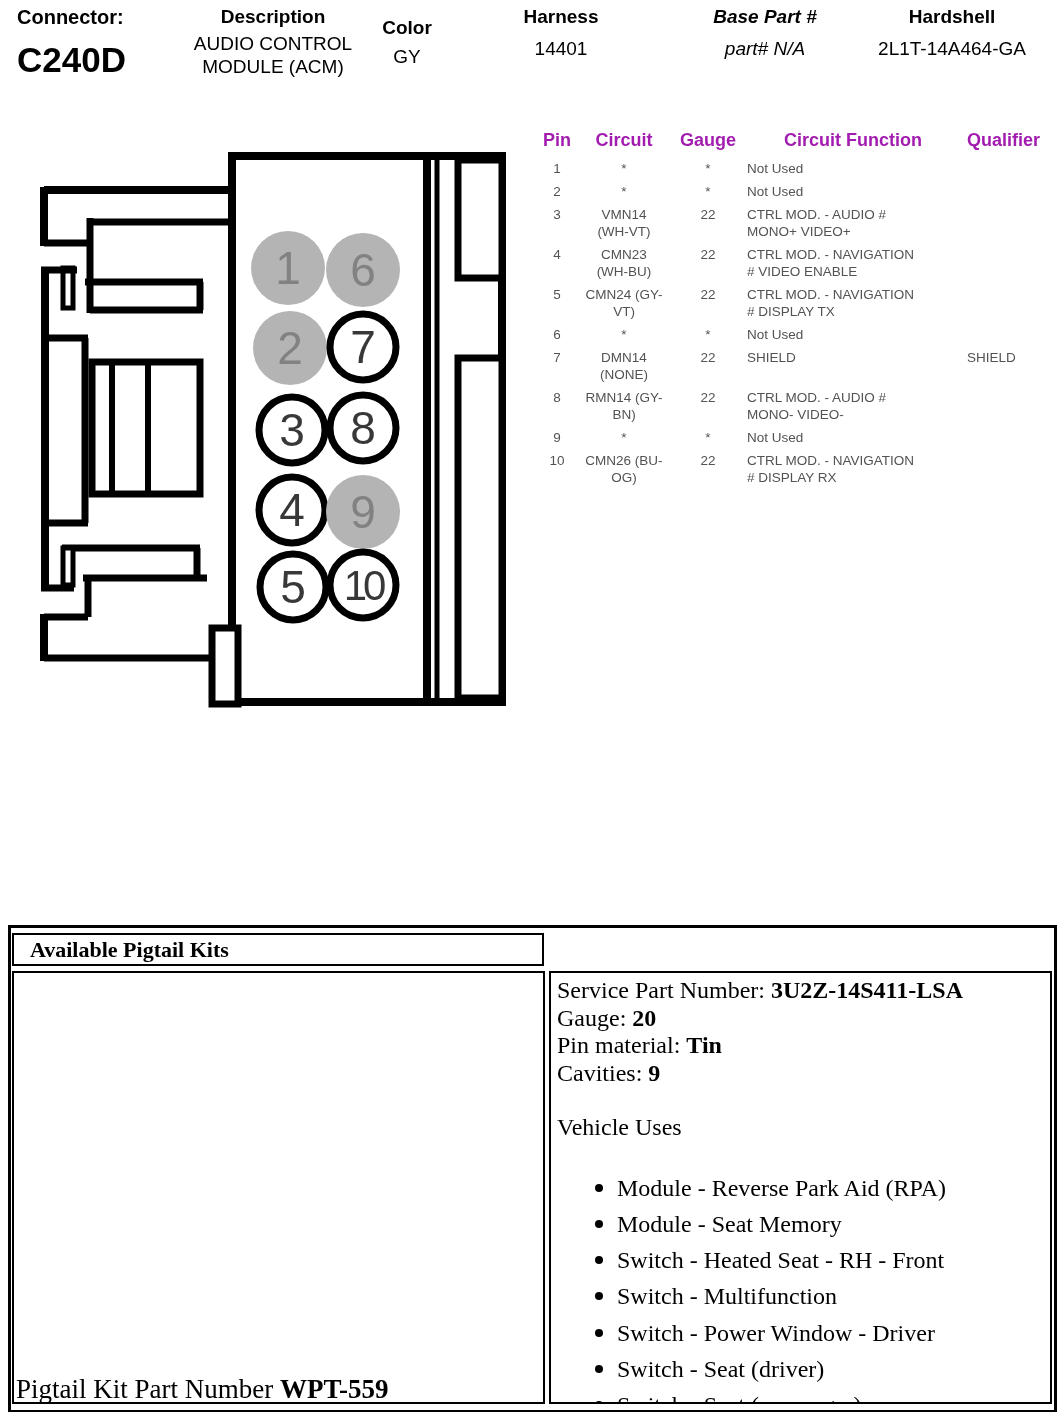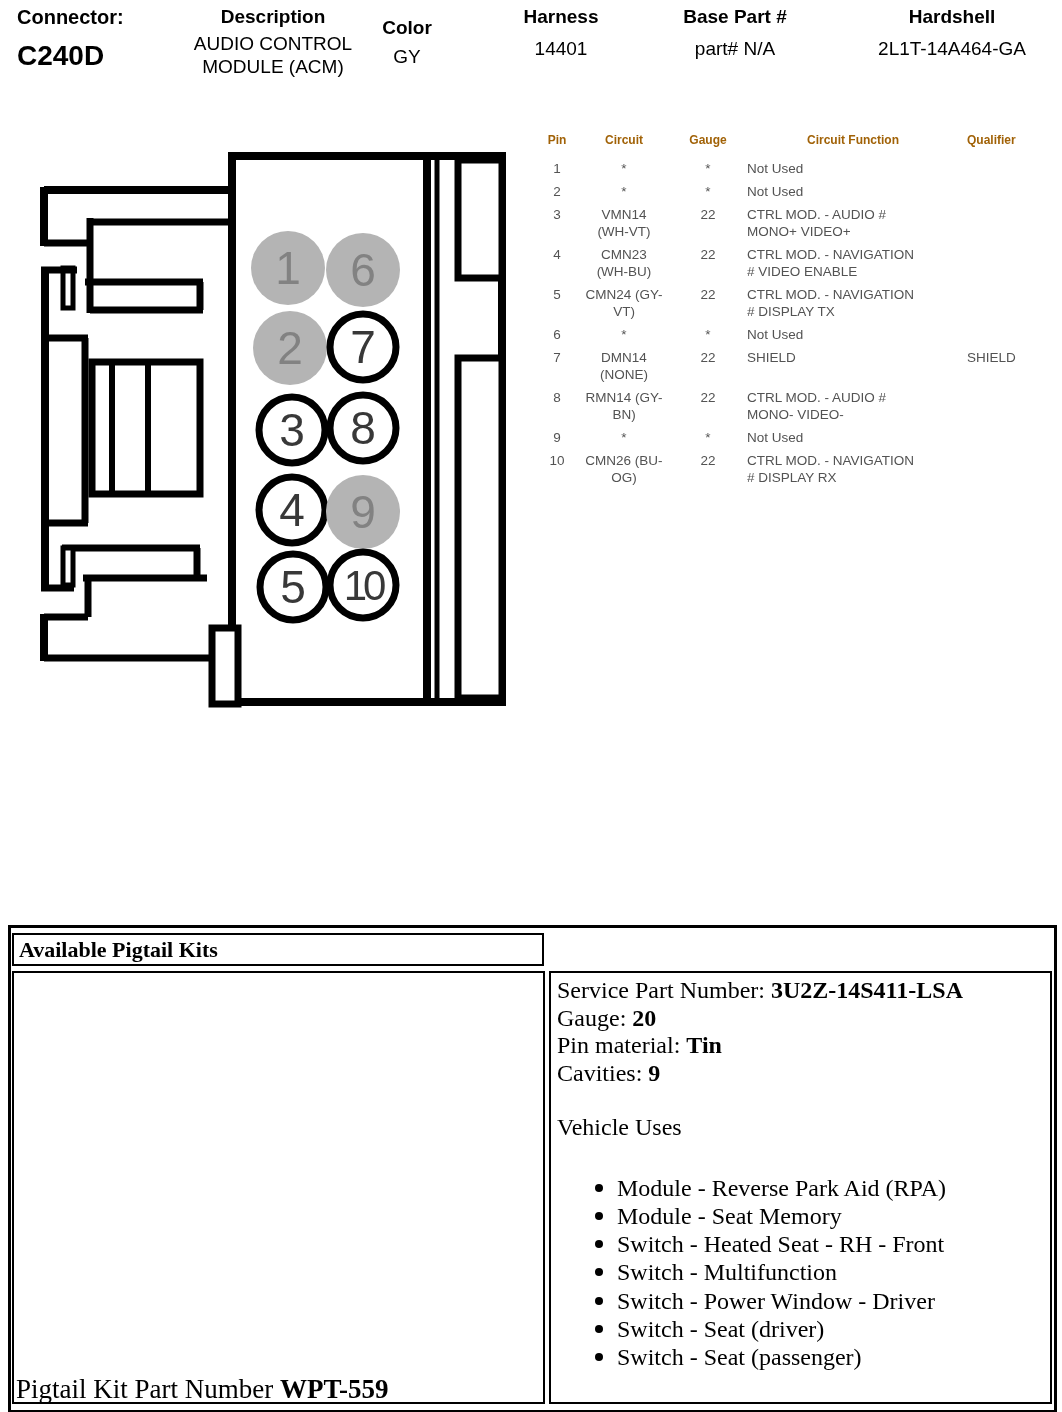--- a/index.html
+++ b/index.html
@@ -1,54 +1,54 @@
 <!DOCTYPE html>
 <html><head>
 <meta charset="utf-8">
 <style>
   html,body{margin:0;padding:0;background:#fff;}
   .page{position:relative;width:1062px;height:1412px;background:#fff;overflow:hidden;
         font-family:"Liberation Sans",sans-serif;color:#000;}
   
   .conn-label{position:absolute;left:17px;top:6px;font-size:20px;font-weight:bold;}
-  .conn-id{position:absolute;left:17px;top:40px;font-size:28px;font-weight:bold;}
+  .conn-id{position:absolute;left:17px;top:40px;font-size:35px;font-weight:bold;}
   .hcol{position:absolute;text-align:center;}
   .hcol .hlab{font-size:19px;font-weight:bold;}
   .hcol .hval{font-size:19px;margin-top:4px;line-height:23px;}
   .hcol-desc{left:182px;top:6px;width:182px;}
   .hcol-color{left:374px;top:17px;width:66px;}
   .hcol-color .hval{margin-top:6px;}
   .hcol-harness{left:508px;top:6px;width:106px;}
   .hcol-harness .hval{margin-top:9px;}
-  .hcol-base{left:668px;top:6px;width:134px;}
+  .hcol-base{left:698px;top:6px;width:134px;font-style:italic;}
   .hcol-base .hval{margin-top:9px;}
   .hcol-hard{left:858px;top:6px;width:188px;}
   .hcol-hard .hval{margin-top:9px;}
   
   .diagram{position:absolute;left:0;top:140px;}
   
   .ptable{position:absolute;left:538px;top:131px;width:524px;
           font-size:13.5px;line-height:17px;color:#535353;}
-  .phead{display:flex;font-weight:bold;color:#a16207;font-size:12px;line-height:19px;margin-bottom:10px;}
+  .phead{display:flex;font-weight:bold;color:#a21caf;font-size:18px;line-height:19px;margin-bottom:10px;}
   .prow{display:flex;align-items:flex-start;margin-bottom:6px;}
   .c-pin{width:38px;text-align:center;flex:none;}
   .c-cir{width:96px;text-align:center;flex:none;white-space:pre-line;}
   .c-gau{width:72px;text-align:center;flex:none;}
   .c-fun{width:212px;flex:none;white-space:pre-line;padding-left:3px;}
   .c-qua{width:95px;flex:none;padding-left:8px;}
   .phead .c-fun{text-align:center;}
   .outer-box{position:absolute;left:8px;top:925px;width:1043px;height:482px;border:3px solid #000;}
   .apk-cell{position:absolute;left:12px;top:933px;width:528px;height:29px;border:2px solid #000;}
-  .apk-cell .t{font-family:"Liberation Serif",serif;font-size:22px;font-weight:bold;padding:2px 0 0 5px;}
+  .apk-cell .t{font-family:"Liberation Serif",serif;font-size:22px;font-weight:bold;padding:2px 0 0 16px;}
   .left-panel{position:absolute;left:12px;top:971px;width:529px;height:429px;border:2px solid #000;}
   .right-panel{position:absolute;left:549px;top:971px;width:499px;height:429px;border:2px solid #000;overflow:hidden;}
   .rp-inner{padding:4px 0 0 6px;font-family:"Liberation Serif",serif;font-size:24px;line-height:27.5px;}
   .vu-label{margin-top:27px;}
   .vu-list{margin-top:32px;}
-  .vu-item{display:flex;line-height:28.3px;}
+  .vu-item{display:flex;line-height:28.3px;margin-top:8px;}
   .vu-dot{width:8px;height:8px;border-radius:50%;background:#000;flex:none;margin:10px 14px 0 38px;}
   .kit-line{position:absolute;left:16px;top:1374px;font-family:"Liberation Serif",serif;font-size:27px;}
   .b{font-weight:bold;}
 </style>
 </head>
 <body>
 
 <div class="page">
 
   <div class="conn-label">Connector:</div>

